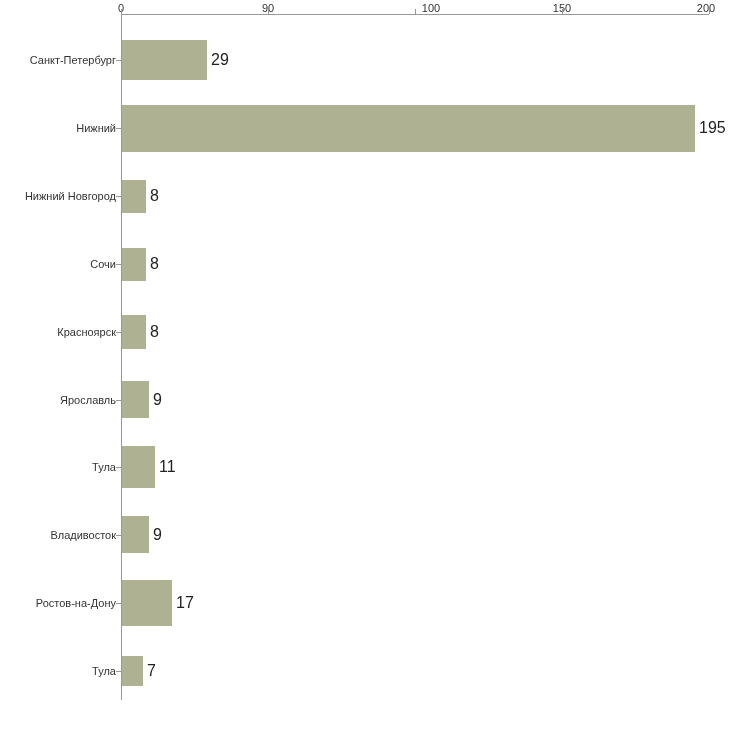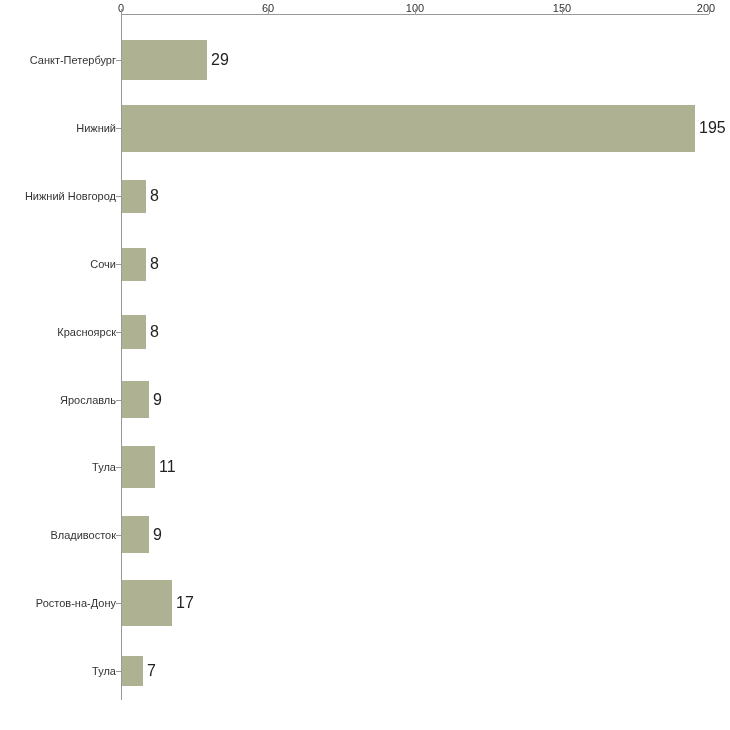--- a/index.html
+++ b/index.html
@@ -103,22 +103,22 @@
     <div class="cat-tick" style="top:332px;"></div>
     <div class="cat-tick" style="top:400px;"></div>
     <div class="cat-tick" style="top:467px;"></div>
     <div class="cat-tick" style="top:535px;"></div>
     <div class="cat-tick" style="top:603px;"></div>
     <div class="cat-tick" style="top:671px;"></div>
   </div>
 
   <div>
     <div class="tick-label" style="left:121px;">0</div>
-    <div class="tick-label" style="left:268px;">60</div>
-    <div class="tick-label" style="left:415px;">100</div>
+    <div class="tick-label" style="left:268px;">90</div>
+    <div class="tick-label" style="left:431px;">100</div>
     <div class="tick-label" style="left:562px;">150</div>
     <div class="tick-label" style="left:706px;">200</div>
 
     <div class="tick-mark" style="left:121px;"></div>
     <div class="tick-mark" style="left:268px;"></div>
     <div class="tick-mark" style="left:415px;"></div>
     <div class="tick-mark" style="left:562px;"></div>
     <div class="tick-mark" style="left:709px;"></div>
   </div>
 

